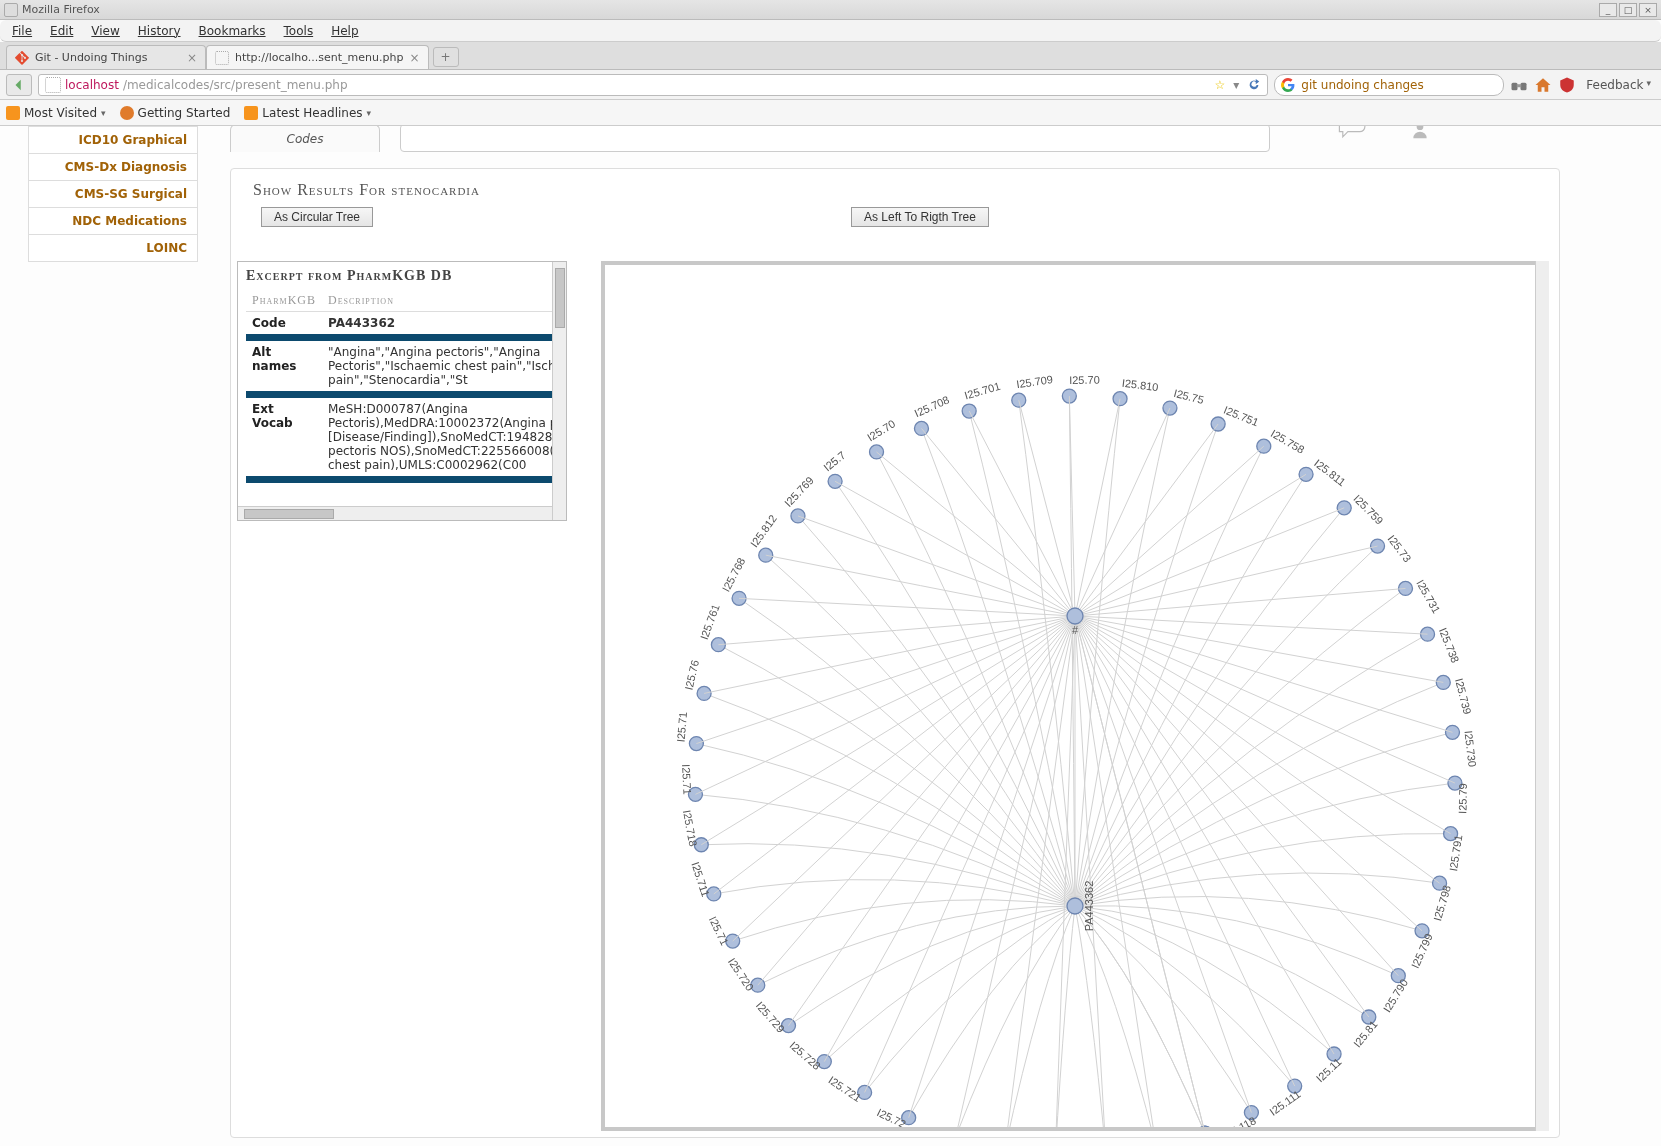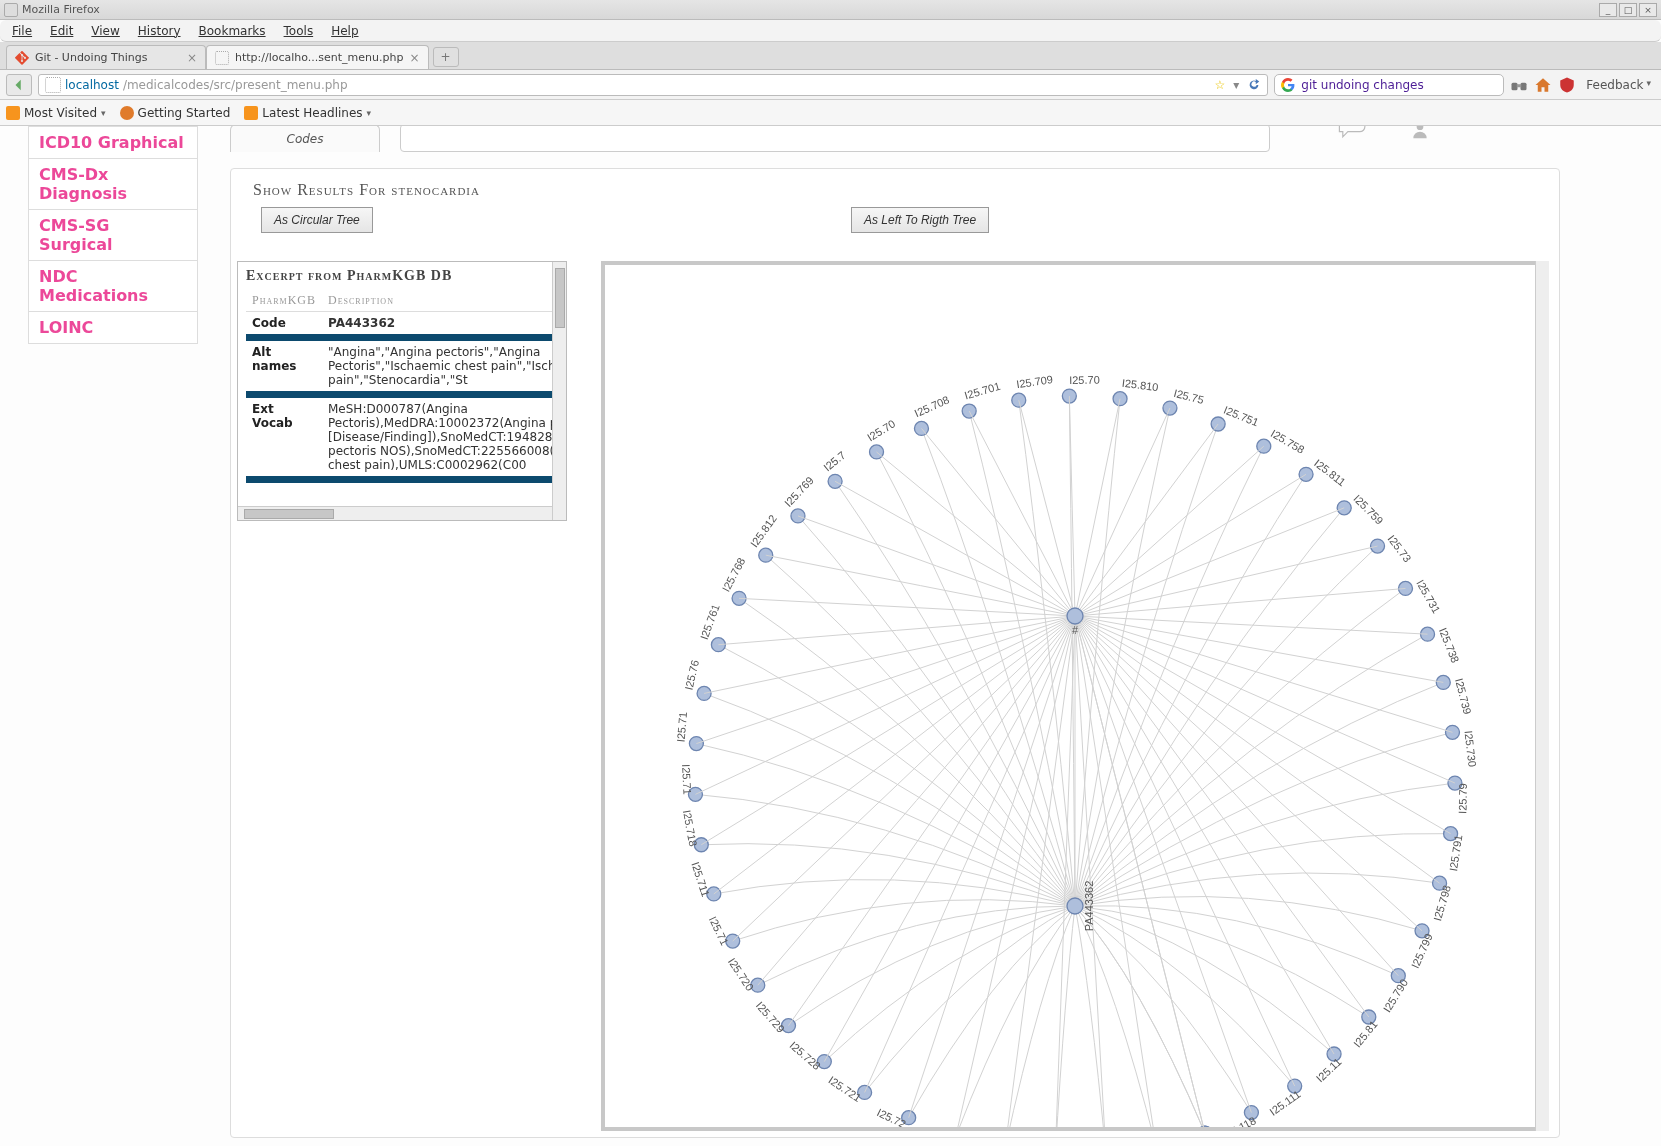--- a/index.html
+++ b/index.html
@@ -88,31 +88,31 @@
     border: 1px solid #bbb;
     border-radius: 3px;
     display: flex;
     align-items: center;
     padding: 0 6px;
     font-size: 12px;
     color: #555;
     gap: 4px;
   }
   .urlbox .dotted { width:16px;height:16px;border:1px dotted #aaa;border-radius:2px;}
-  .urlbox .host { color:#0369a1; }
+  .urlbox .host { color:#be185d; }
   .urlbox .path { color:#999; }
   .urlbox .star { margin-left:auto;color:#e9c400;}
   .urlbox .drop1 { color:#888; margin-left:4px;}
   .searchbox {
     width: 230px;
     height: 22px;
     background: #fff;
     border: 1px solid #bbb;
-    border-radius: 5px;
-    display:flex;align-items:center;padding:0 6px;gap:6px;font-size:12px;color:#4c1d95;
+    border-radius: 10px;
+    display:flex;align-items:center;padding:0 6px;gap:6px;font-size:12px;color:#a16207;
   }
   .searchbox .g-icon{width:14px;height:14px;}
   .urlrow .tool-icon{width:18px;height:18px;}
   .feedback { color:#555; font-size:12px; padding:0 4px; display:flex;align-items:flex-start;gap:3px;}
   
   .bookmarkbar {
     height: 26px;
     background: #f6f6f6;
     border-bottom: 1px solid #ccc;
     display:flex;align-items:center;padding:0 6px;gap:14px;font-size:12px;color:#2b5ea4;
@@ -134,24 +134,24 @@
     position:absolute;
     left: 28px;
     top: 0;
     width: 170px;
   }
   .page-sidebar .nav-item{
     border:1px solid #ddd;
     border-top:none;
     background:#fff;
     padding:6px 10px;
-    text-align:left;
-    color:#ec4899;
+    text-align:right;
+    color:#a16207;
     font-weight:bold;
-    font-size:16px;
+    font-size:12px;
   }
   .page-sidebar .nav-item:first-child{border-top:1px solid #ddd;}
 
   
   .codes-tab-wrap{
     position:absolute;
     left:220px; top:0;
     width: 1050px;
     height: 32px;
   }
@@ -200,27 +200,27 @@
     letter-spacing:1px;
     padding-left:12px;
   }
   .view-buttons-row{
     margin-top:8px;
     position:relative;
     height:26px;
   }
   .btn-grey{
     position:absolute;
-    height:26px;
+    height:20px;
     background:linear-gradient(#f6f6f6,#e5e5e5);
     border:1px solid #999;
     font-size:12px;
     color:#333;
     padding:0 12px;
-    display:flex;align-items:center;justify-content:center;font-style:italic;
+    display:flex;align-items:center;justify-content:center;
   }
   .btn-circular{left:20px;}
   .btn-ltr{left:610px;}
 
   
   .excerpt-frame{
     position:absolute;
     left:6px; top:92px;
     width:330px;
     height:260px;

